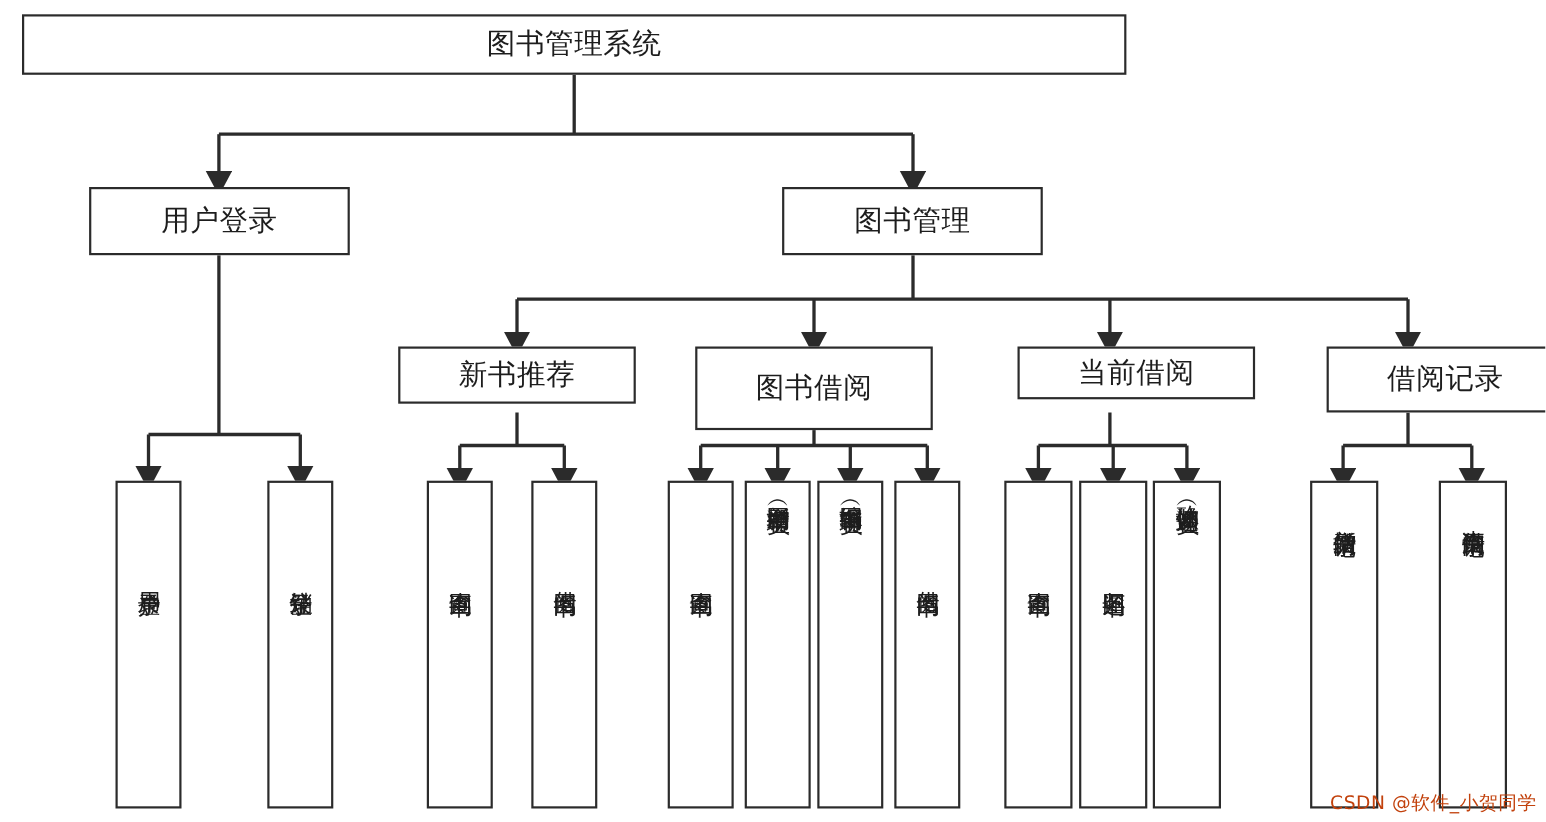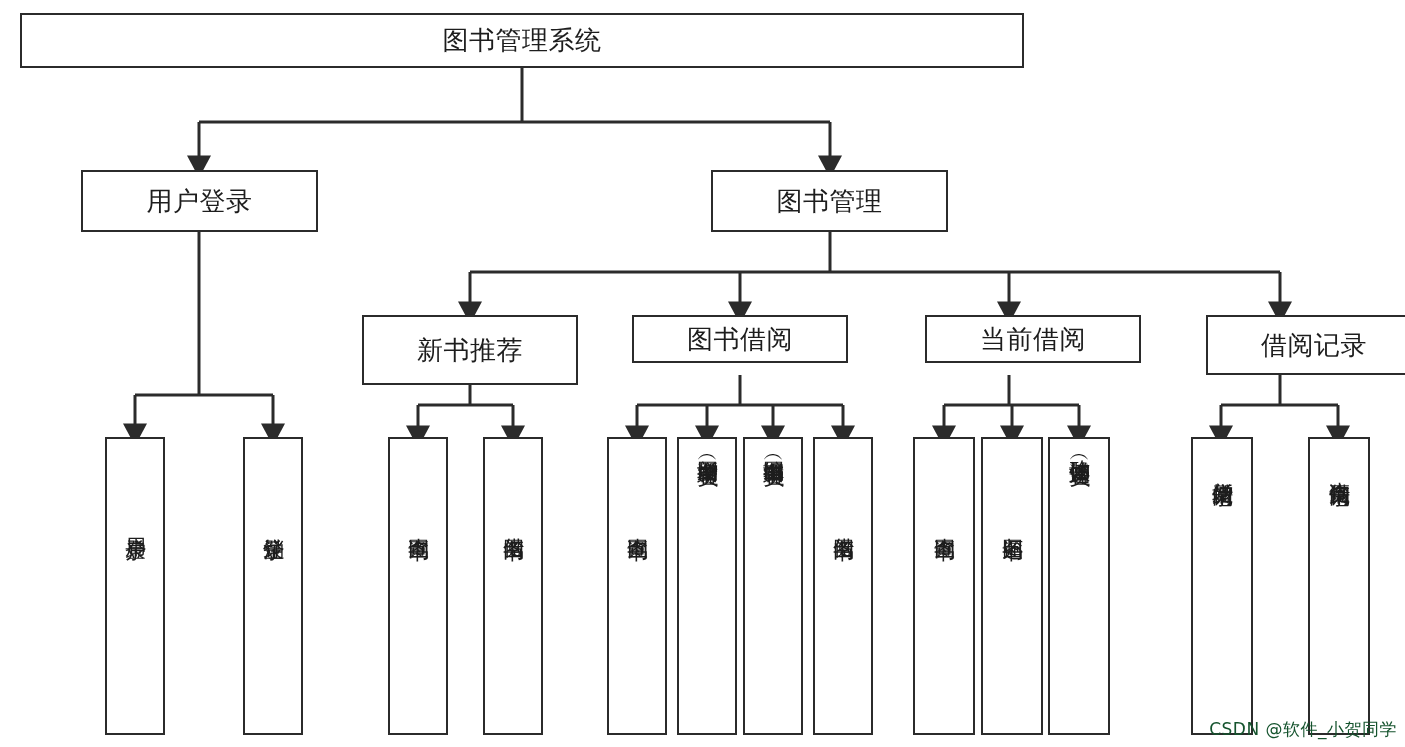--- a/index.html
+++ b/index.html
@@ -67,21 +67,21 @@
   .node.root .label,
   .node.level2 .label,
   .node.level3 .label {
     font-size: 26px;
   }
   .watermark {
     position: absolute;
     right: 8px;
     bottom: 6px;
     font-size: 17px;
-    color: #14532d;
+    color: #c2410c;
     letter-spacing: 0.5px;
     white-space: nowrap;
     font-family: "DejaVu Sans", "Liberation Sans", sans-serif;
   }
 </style>
 </head>
 <body>
 
 <div id="canvas">
 
@@ -144,24 +144,24 @@
     <span class="label">图书管理系统</span>
   </div>
 
   <div class="node level2" style="left:81px; top:170px; width:237px; height:62px;">
     <span class="label">用户登录</span>
   </div>
   <div class="node level2" style="left:711px; top:170px; width:237px; height:62px;">
     <span class="label">图书管理</span>
   </div>
 
-  <div class="node level3" style="left:362px; top:315px; width:216px; height:70px;">
+  <div class="node level3" style="left:362px; top:315px; width:216px; height:52px;">
     <span class="label">新书推荐</span>
   </div>
-  <div class="node level3" style="left:632px; top:315px; width:216px; height:48px;">
+  <div class="node level3" style="left:632px; top:315px; width:216px; height:76px;">
     <span class="label">图书借阅</span>
   </div>
   <div class="node level3" style="left:901px; top:315px; width:216px; height:48px;margin-left:24px;">
     <span class="label">当前借阅</span>
   </div>
   <div class="node level3" style="left:1172px; top:315px; width:216px; height:60px;margin-left:34px;">
     <span class="label">借阅记录</span>
   </div>
 
   <div class="node vertical mid" style="left:105px; top:437px; width:60px; height:298px;">

